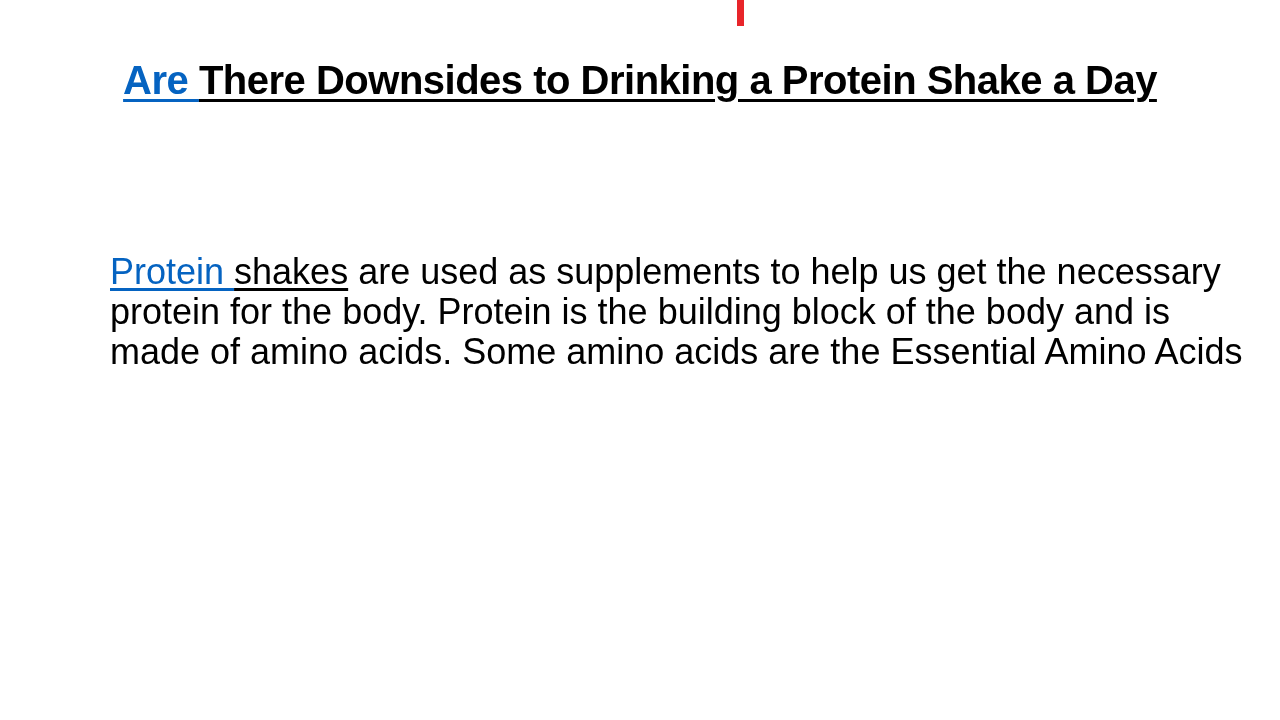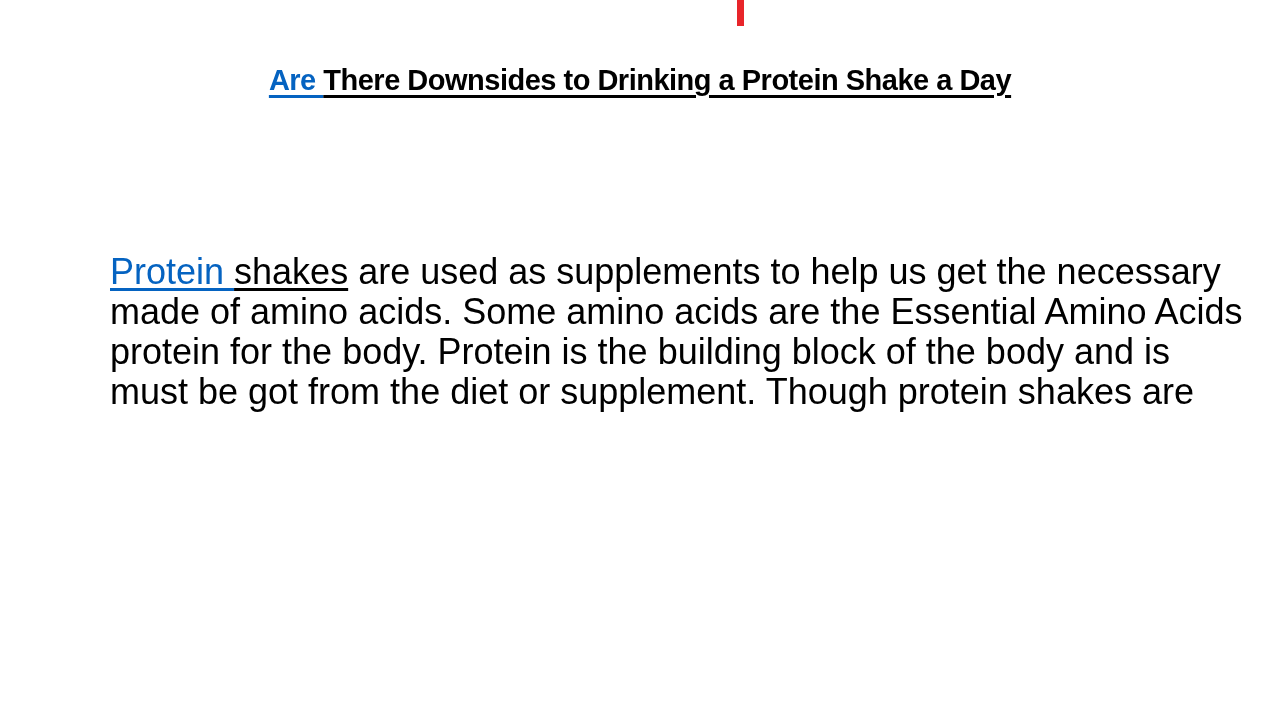--- a/index.html
+++ b/index.html
@@ -23,21 +23,21 @@
     height: 26px;
     background: #e8252a;
   }
   .slide-title {
     position: absolute;
     left: 0;
     top: 56px;
     width: 1280px;
     margin: 0;
     text-align: center;
-    font-size: 29px;
+    font-size: 40px;
     font-weight: bold;
     letter-spacing: -0.5px;
     line-height: 48px;
     color: #000000;
     white-space: nowrap;
   }
   .slide-title .title-link {
     color: #0563C1;
     text-decoration: underline;
     text-decoration-thickness: 3px;
@@ -78,18 +78,17 @@
 <body>
 
 <div class="slide">
 
   <div class="red-marker"></div>
 
   <h1 class="slide-title"><span class="title-link">Are </span><span class="title-rest">There Downsides to Drinking a Protein Shake a Day</span></h1>
 
   <div class="body-paragraph">
     <div class="body-line"><span class="body-link">Protein </span><span class="body-underline">shakes</span><span> are used as supplements to help us get the necessary</span></div>
+    <div class="body-line">protein for the body. Protein is the building block of the body and is</div>
     <div class="body-line">made of amino acids. Some amino acids are the Essential Amino Acids</div>
-    <div class="body-line">protein for the body. Protein is the building block of the body and is</div>
-    <div class="body-line">must be got from the diet or supplement. Though protein shakes are</div>
   </div>
 
 </div>
 
 </body></html>

